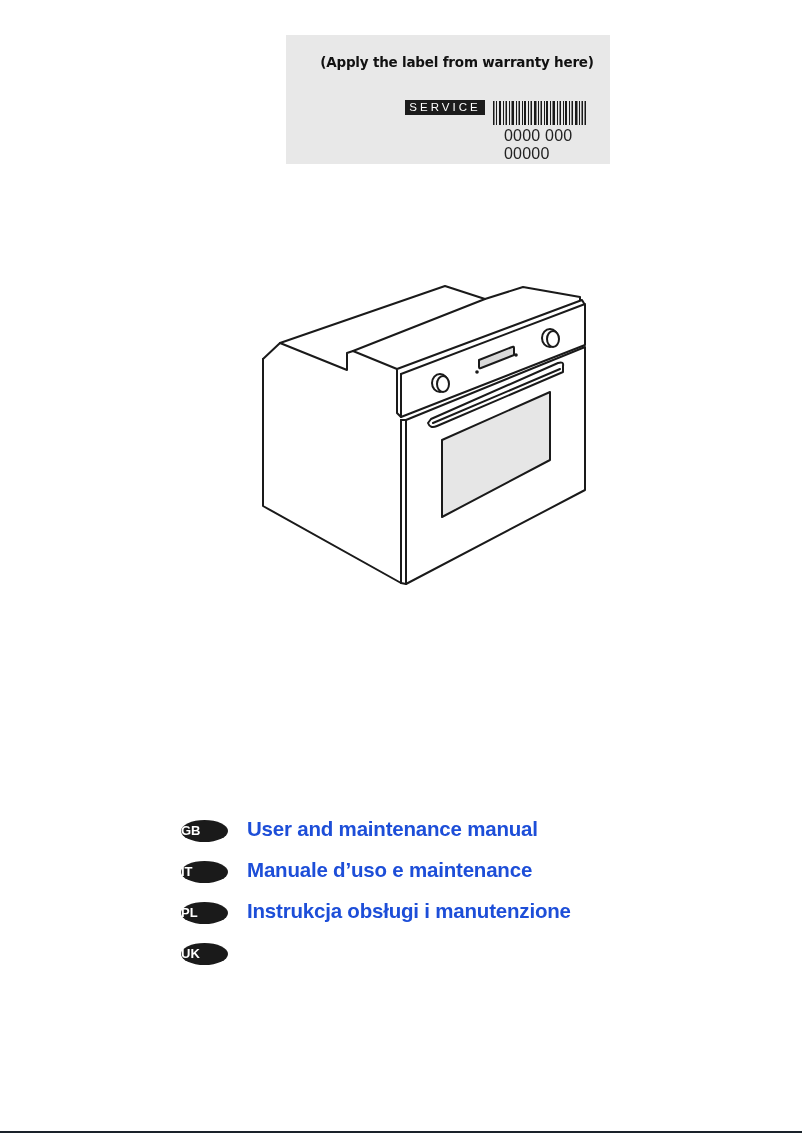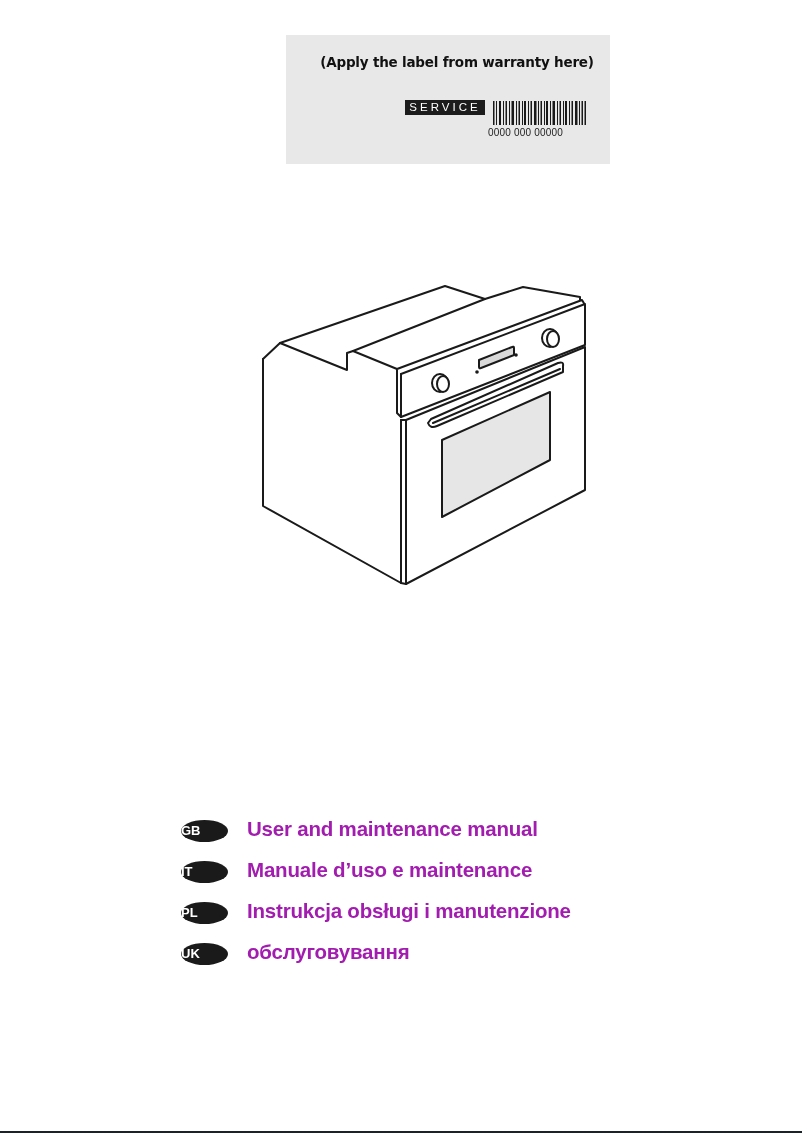--- a/index.html
+++ b/index.html
@@ -19,41 +19,41 @@
     }
     .service-tag {
       position: absolute; left: 119px; top: 65px; height: 15px; width: 80px;
       background: #1c1c1c; color: #fff; font-size: 11.5px; letter-spacing: 3px;
       line-height: 15px; text-align: center; font-family: Liberation Sans, sans-serif;
     }
     .barcode {
       position: absolute; left: 207px; top: 66px; width: 93px; height: 24px;
     }
     .barcode-number {
-      position: absolute; left: 202px; top: 92px; font-size: 10px; color: #222;
+      position: absolute; left: 218px; top: 92px; font-size: 16px; color: #222;
       font-family: "Liberation Sans", sans-serif; letter-spacing: 0.2px;
     }
     .oven {
       position: absolute; left: 255px; top: 280px; width: 340px; height: 320px;
     }
     .lang-list {
       position: absolute; left: 181px; top: 816px;
     }
     .lang-item {
       position: relative; height: 41px;
     }
     .badge {
       position: absolute; left: 0; top: 4px; width: 47px; height: 22px;
       background: #1a1a1a; color: #fff; border-radius: 50%;
       font-weight: bold; font-size: 13px; line-height: 22px; text-align: left;
       font-family: "Liberation Sans", sans-serif;
     }
     .lang-text {
       position: absolute; left: 66px; top: 0; font-weight: bold; font-size: 20.5px;
-      white-space: nowrap; color: #a21caf; letter-spacing: -0.2px;
+      white-space: nowrap; color: #1d4ed8; letter-spacing: -0.2px;
       font-family: "Liberation Sans", sans-serif; line-height: 26px;
     }
     .lang-text .line2 { display: block; }
     .bottom-rule {
       position: absolute; left: 0; right: 0; bottom: 0; height: 2px; background: #1a222a;
     }
   </style>
 </head>
 <body>
 
@@ -140,18 +140,17 @@
     <span class="badge">IT</span>
     <span class="lang-text">Manuale d’uso e maintenance</span>
   </div>
   <div class="lang-item">
     <span class="badge">PL</span>
     <span class="lang-text">Instrukcja obsługi i manutenzione</span>
   </div>
   <div class="lang-item">
     <span class="badge">UK</span>
     <span class="lang-text">
-      <span class="line2">обслуговування</span>
     </span>
   </div>
 </div>
 
 <div class="bottom-rule"></div>
 
 </body></html>

